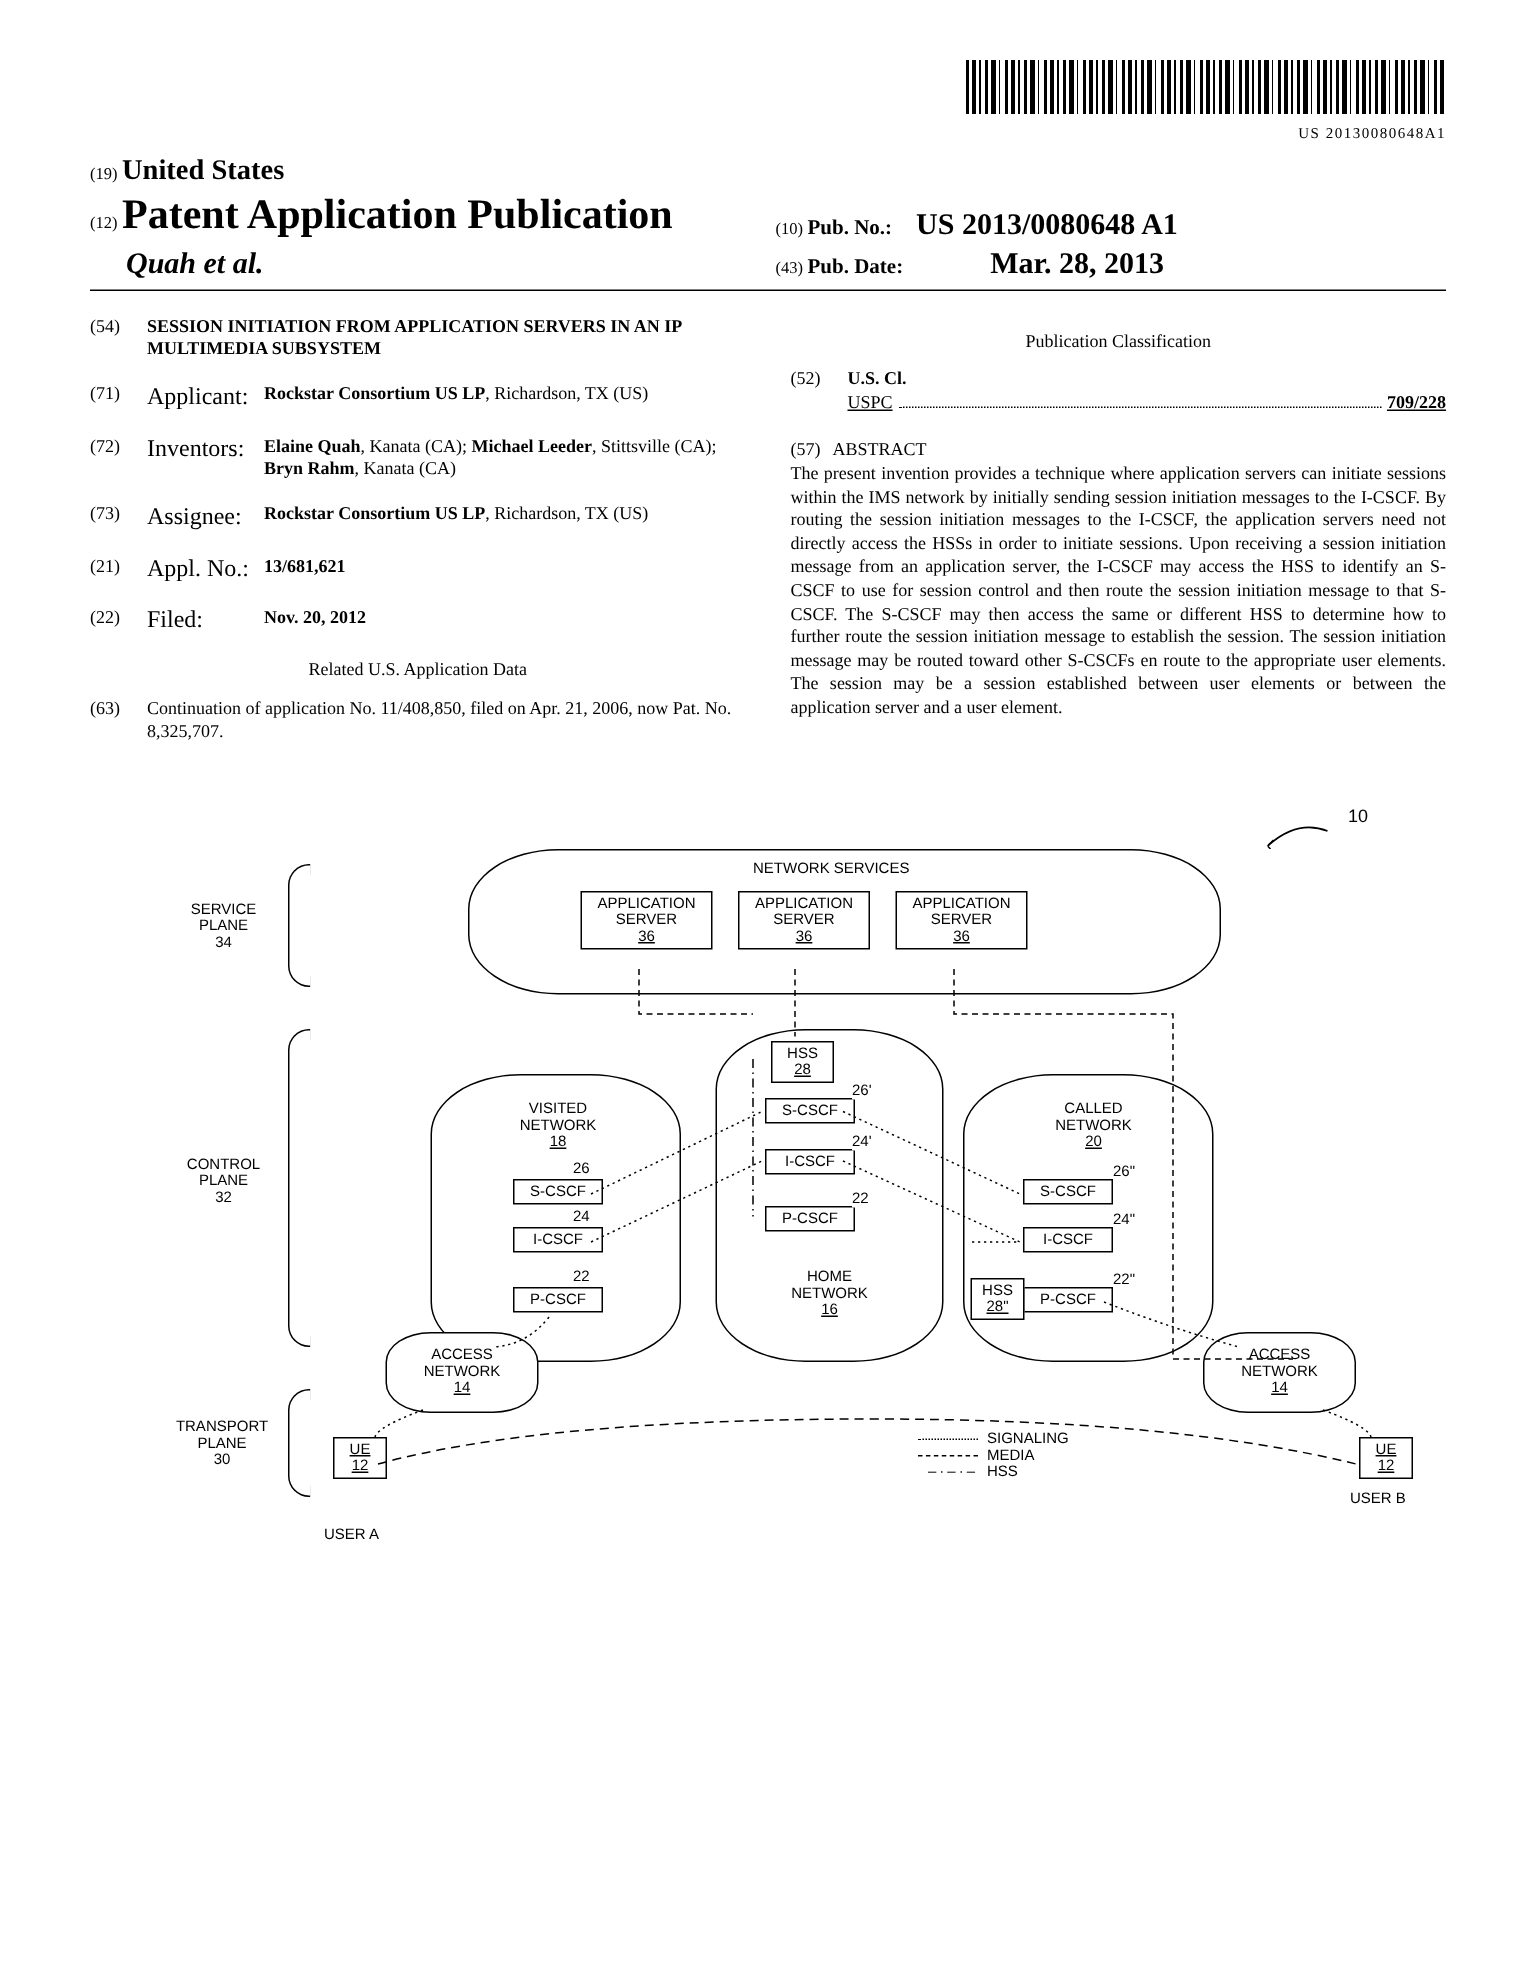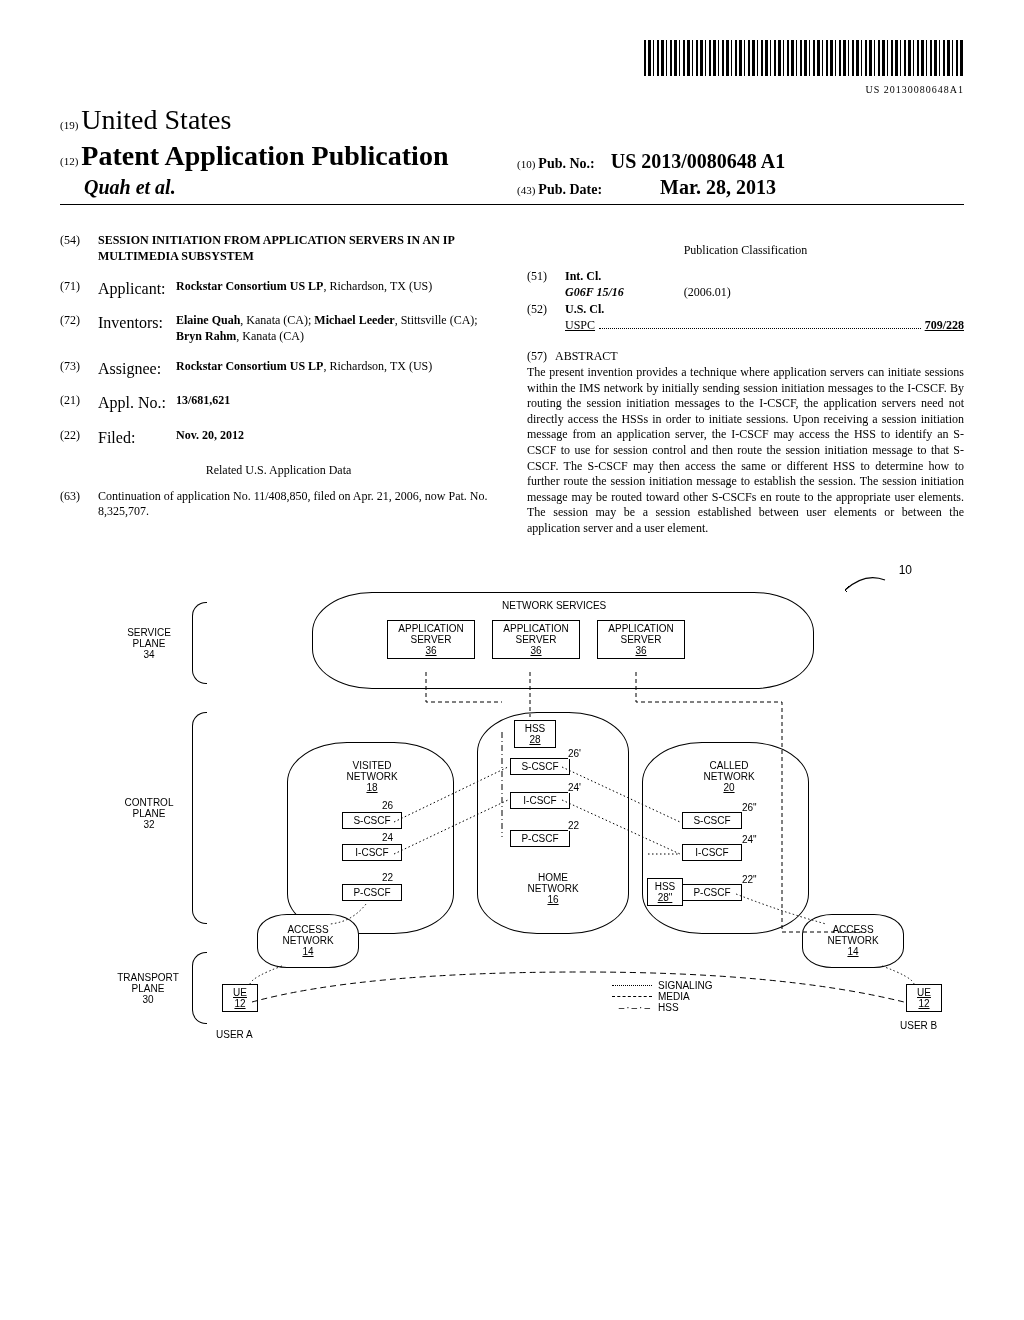--- a/index.html
+++ b/index.html
@@ -25,28 +25,28 @@
   }
   .barcode-text {
     font-size:10px;
     letter-spacing:1px;
     margin-top:2px;
   }
   .header-rule { border-bottom: 1.5px solid #000; margin: 4px 0 8px 0; }
   .top-header { display:flex; justify-content:space-between; align-items:flex-end; }
   .left-header { flex:1; }
   .right-header { flex:1; text-align:left; padding-left:10px;}
-  .country { font-size: 28px; font-weight:normal; }
+  .country { font-size: 19px; font-weight:bold; }
   .pub-title { font-size: 28px; font-weight:bold; }
   .authors-line { font-size: 20px; font-weight:bold;font-style:italic; }
   .small-num { font-size: 11px; }
   .pub-no-label { font-size: 14px; font-weight:bold; }
   .pub-no-value { font-size: 20px; font-weight:bold; }
   .pub-date-value { font-size: 20px; font-weight:bold; }
-  .columns { display:flex; gap:30px; margin-top:28px; }
+  .columns { display:flex; gap:30px; margin-top:16px; }
   .col { flex:1; }
   .field { display:flex; gap:8px; margin-bottom:14px; }
   .field .num { width:30px; flex-shrink:0; font-size:12px; }
   .field .label { width:70px; flex-shrink:0; font-size:16px; }
   .field .value { flex:1; font-size:12px; }
   .title-block { font-weight:bold; font-size:12px; text-transform:uppercase; }
   .section-heading { text-align:center; font-weight:normal; font-size:12px; margin:10px 0; }
   .abstract-text { font-size:12px; text-align:justify; }
   .intcl { font-style:italic; font-weight:bold; }
   .uspc-line { display:flex; align-items:baseline;text-decoration:underline; }
@@ -182,27 +182,20 @@
       <div class="num">(63)</div>
       <div class="value">Continuation of application No. 11/408,850, filed on Apr. 21, 2006, now Pat. No. 8,325,707.</div>
     </div>
 
 
   </div>
 
   <div class="col">
     <div class="section-heading">Publication Classification</div>
 
-    <div class="field" style="margin-bottom:2px;">
-      <div class="num">(51)</div>
-      <div class="value">
-        <div class="bold">Int. Cl.</div>
-        <div><span class="intcl">G06F 15/16</span><span style="display:inline-block;width:60px;"></span><span>(2006.01)</span></div>
-      </div>
-    </div>
 
     <div class="field" style="margin-bottom:16px;">
       <div class="num">(52)</div>
       <div class="value">
         <div class="bold">U.S. Cl.</div>
         <div class="uspc-line">
           <span>USPC</span>
           <span class="dots"></span>
           <span class="bold">709/228</span>
         </div>
@@ -280,21 +273,21 @@
   <div class="label-free" style="left:660px;top:302px;">22"</div>
   <div class="box" style="left:565px;top:306px;width:26px;"><span>HSS</span><br><span class="ref-num">28"</span></div>
 
   <div class="cloud" style="left:175px;top:342px;width:100px;height:52px;border-radius:30px/20px;"></div>
   <div class="label-free" style="left:195px;top:352px;width:62px;"><span>ACCESS NETWORK</span><br><span class="ref-num">14</span></div>
 
   <div class="cloud" style="left:720px;top:342px;width:100px;height:52px;border-radius:30px/20px;"></div>
   <div class="label-free" style="left:740px;top:352px;width:62px;"><span>ACCESS NETWORK</span><br><span class="ref-num">14</span></div>
 
   <div class="box" style="left:140px;top:412px;width:26px;"><span class="ue-box">UE</span><br><span class="ref-num">12</span></div>
-  <div class="label-free" style="left:134px;top:457px;">USER A</div>
+  <div class="label-free" style="left:134px;top:472px;">USER A</div>
 
   <div class="box" style="left:824px;top:412px;width:26px;"><span class="ue-box">UE</span><br><span class="ref-num">12</span></div>
   <div class="label-free" style="left:818px;top:448px;">USER B</div>
 
   <div class="label-free" style="left:530px;top:408px;text-align:right;">
     <div class="legend-line">
         <span class="sig-line"></span>
         <span>SIGNALING</span>
       </div>
     <div class="legend-line">

